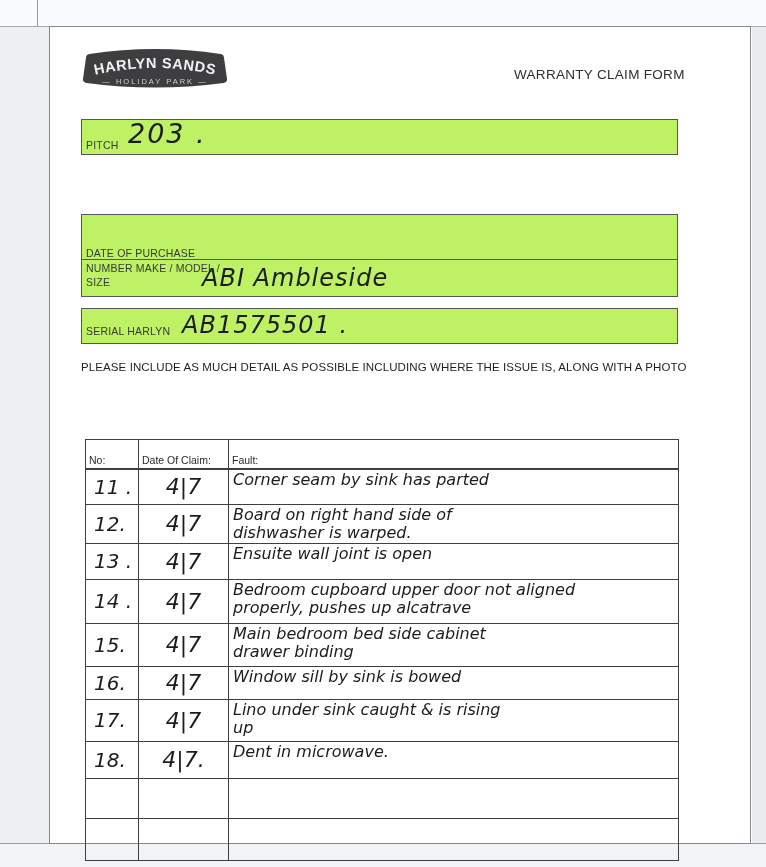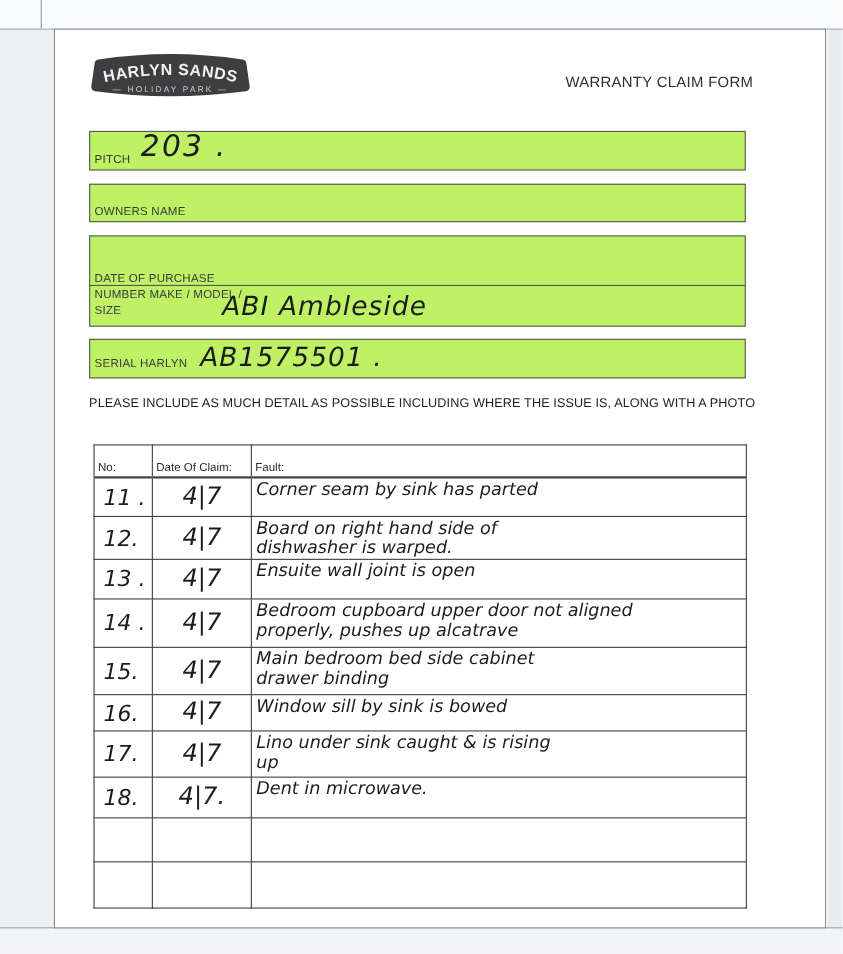--- a/index.html
+++ b/index.html
@@ -39,21 +39,21 @@
   
   .hw { font-family:"DejaVu Sans", sans-serif; font-style:italic; color:#1c1c1e; }
   .hw-pitch   { position:absolute; left:46px;  top:-2px; font-size:27px; letter-spacing:2px; }
   .hw-caravan { position:absolute; left:120px; top:4px;  font-size:24px; letter-spacing:1px; }
   .hw-serial  { position:absolute; left:100px; top:2px;  font-size:24px; letter-spacing:1px; }
 
   .instruction { position:absolute; left:31px; top:334px; font-size:11.5px; color:#1f1f1f;
                  letter-spacing:0.1px; white-space:nowrap; }
 
   
-  .claims { position:absolute; left:35px; top:377px; border-collapse:collapse; table-layout:fixed; }
+  .claims { position:absolute; left:35px; top:412px; border-collapse:collapse; table-layout:fixed; }
   .claims td, .claims th { border:1.5px solid #3f3f40; overflow:hidden; }
   .claims th { font-size:10.5px; font-weight:normal; color:#2a2a2a; text-align:left;
                vertical-align:bottom; padding:0 0 2px 3px; border-bottom-width:2.5px; }
   .col-no   { width:53px; }
   .col-date { width:90px; }
   .col-fault{ width:450px; }
   td.c-no   { font-size:20px; text-align:left; padding-left:8px; vertical-align:middle; }
   td.c-date { font-size:22px; text-align:center; vertical-align:middle; }
   td.c-fault{ font-size:16px; line-height:1.12; padding:1px 4px; vertical-align:top; white-space:pre-line; }
 </style>
@@ -79,23 +79,20 @@
     <text x="76" y="39" text-anchor="middle" font-family="Liberation Sans, sans-serif" font-size="7.5" letter-spacing="2" fill="#cfcfcf">— HOLIDAY PARK —</text>
   </svg>
 
   <div class="form-title">WARRANTY CLAIM FORM</div>
 
   <div class="fbox fbox-pitch">
     <span class="flabel">PITCH</span>
     <span class="hw hw-pitch">203 .</span>
   </div>
 
-  <div class="fbox fbox-owner">
-    <span class="flabel">OWNERS NAME</span>
-  </div>
 
   <div class="fbox fbox-dop">
     <span class="flabel">DATE OF PURCHASE</span>
   </div>
 
   <div class="fbox fbox-caravan">
     <span class="flabel flabel-top"><span>NUMBER MAKE / MODEL /</span><br><span>SIZE</span></span>
     <span class="hw hw-caravan">ABI Ambleside</span>
   </div>
 

